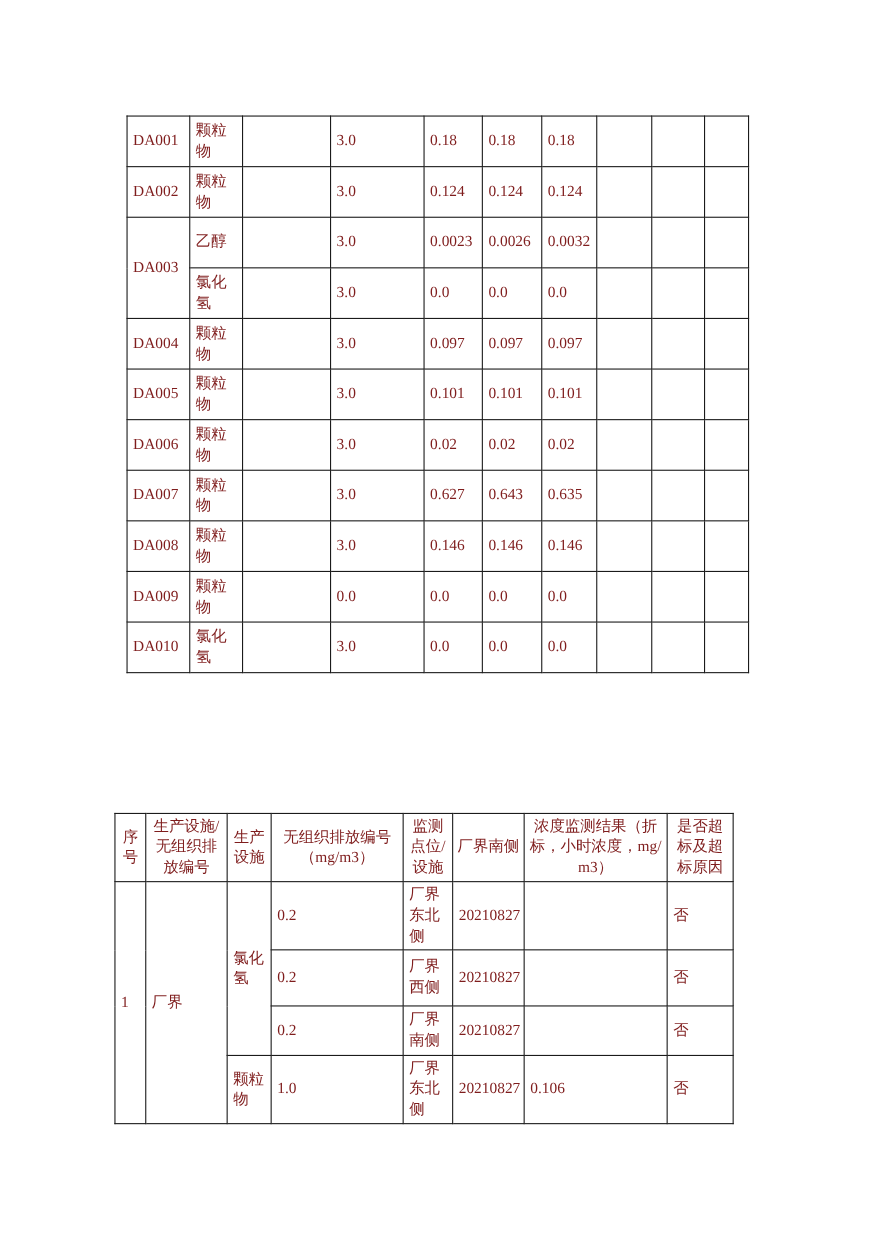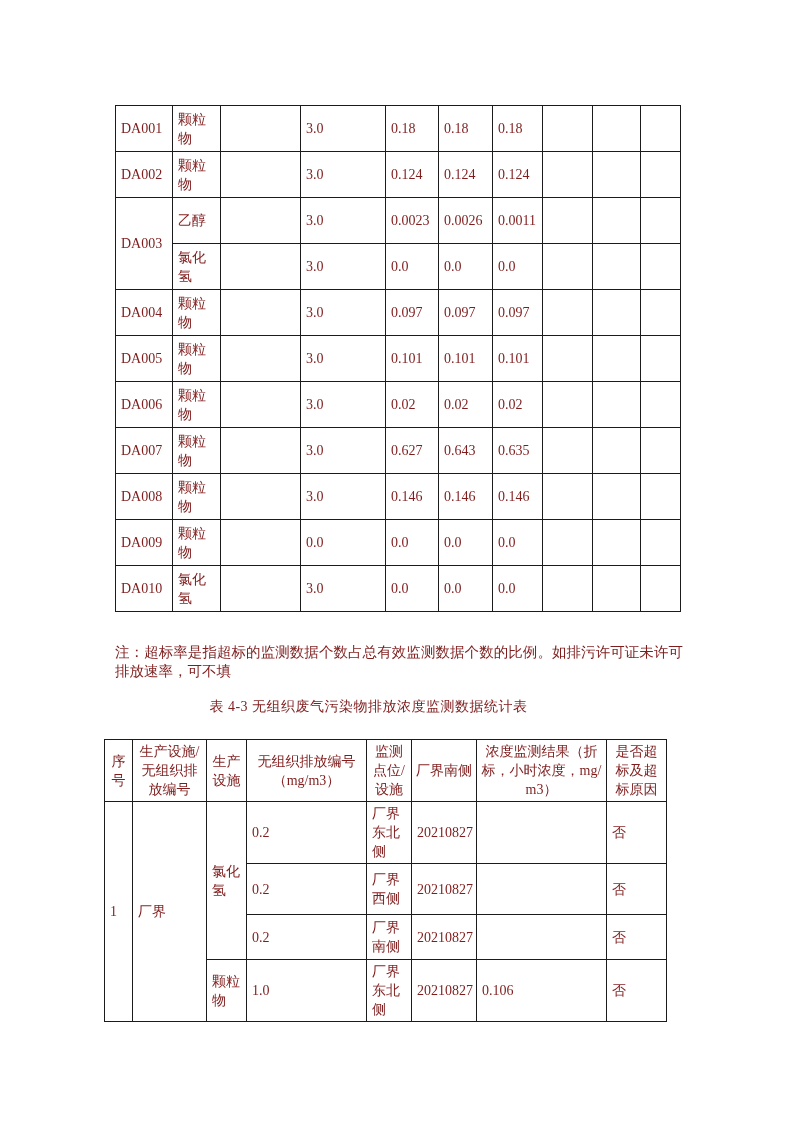--- a/index.html
+++ b/index.html
@@ -77,21 +77,21 @@
         <td></td>
         <td></td>
       </tr>
       <tr>
         <td class="num" rowspan="2">DA003</td>
         <td>乙醇</td>
         <td></td>
         <td class="num">3.0</td>
         <td class="num">0.0023</td>
         <td class="num">0.0026</td>
-        <td class="num">0.0011</td>
+        <td class="num">0.0032</td>
         <td></td>
         <td></td>
         <td></td>
       </tr>
       <tr>
         <td>氯化氢</td>
         <td></td>
         <td class="num">3.0</td>
         <td class="num">0.0</td>
         <td class="num">0.0</td>
@@ -180,23 +180,21 @@
         <td class="num">0.0</td>
         <td class="num">0.0</td>
         <td class="num">0.0</td>
         <td></td>
         <td></td>
         <td></td>
       </tr>
     </tbody>
   </table>
 
-  <div class="note">注：超标率是指超标的监测数据个数占总有效监测数据个数的比例。如排污许可证未许可排放速率，可不填</div>
-
-  <div class="tbl-title">表 4-3 无组织废气污染物排放浓度监测数据统计表</div>
+
 
   <table class="t2">
     <colgroup>
       <col style="width:28px">
         <col style="width:74px">
         <col style="width:40px">
       <col style="width:120px">
         <col style="width:45px">
         <col style="width:65px">
       <col style="width:130px">

